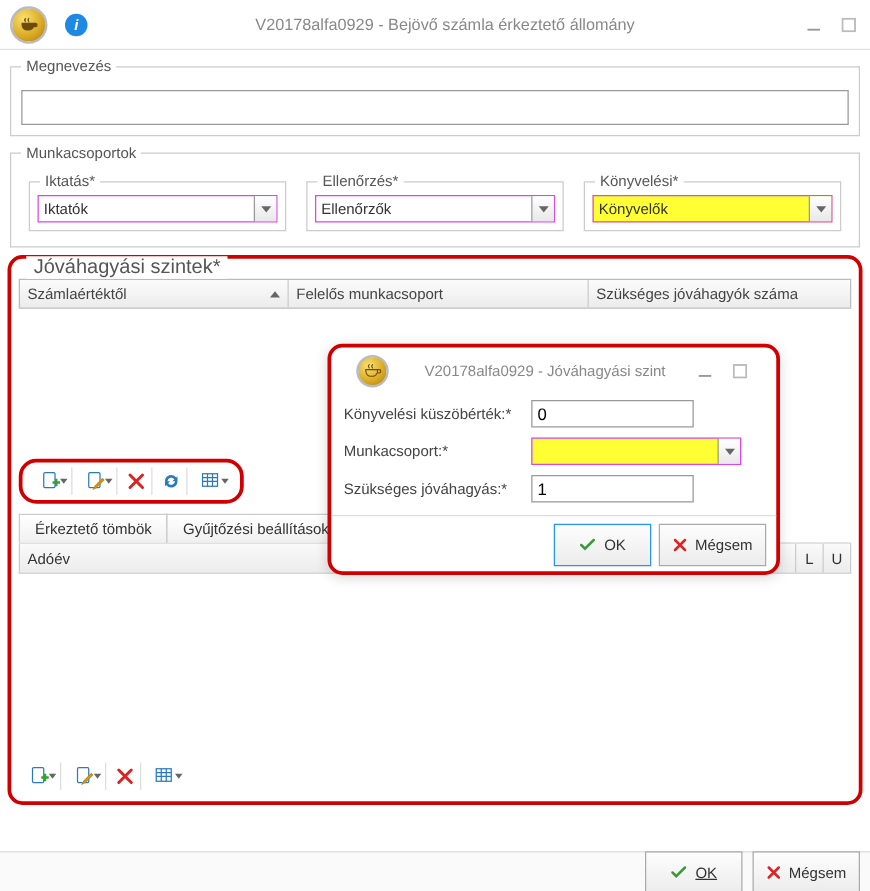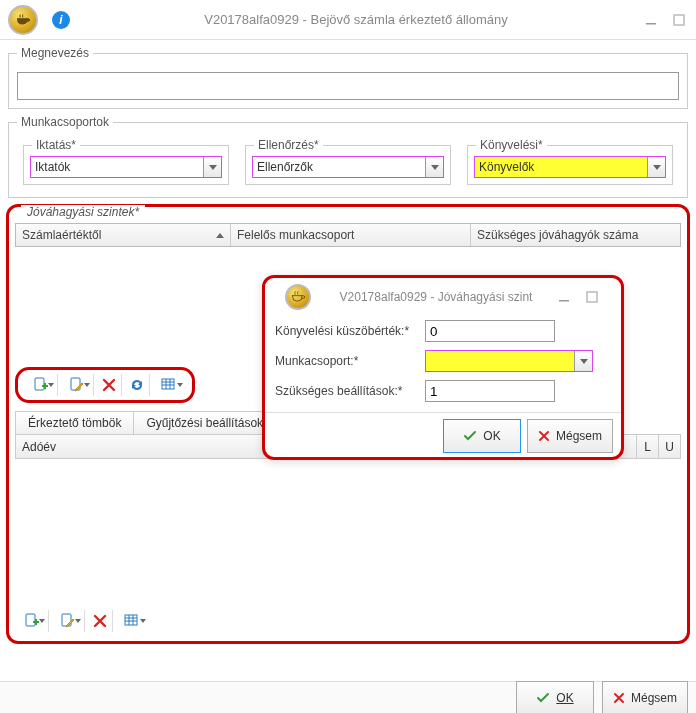--- a/index.html
+++ b/index.html
@@ -90,21 +90,21 @@
     border: 3px solid #d00000;
     border-radius: 12px;
     margin: 4px 6px;
     padding: 6px;
     position: relative;
     height: 440px;
   }
   .approval-legend {
     position: absolute; top: -2px; left: 12px;
     background: #fff; padding: 0 6px;
-    font-size: 12px; color: #555; font-style: italic;
+    font-size: 16px; color: #555;
   }
   .table-header {
     display: flex;
     border: 1px solid #bbb;
     background: linear-gradient(#fbfbfb,#ececec);
     height: 24px;
     margin-top: 10px;
   }
   .th {
     padding: 4px 6px;
@@ -415,21 +415,21 @@
     <div class="form-row">
       <label>Munkacsoport:*</label>
       <div class="combo yellow">
         <span></span>
         <span class="combo-arrow">
             <span class="chevron-down"></span>
           </span>
       </div>
     </div>
     <div class="form-row">
-      <label>Szükséges beállítások:*</label>
+      <label>Szükséges jóváhagyás:*</label>
       <input class="txt" value="1" style="">
     </div>
   </div>
   <div class="dlg-buttons">
     <div class="btn blue-border">
       <svg width="14" height="14" viewBox="0 0 14 14">
           <path d="M2 7l3 3 7-7" stroke="#3a9a3a" stroke-width="2" fill="none" stroke-linecap="round"></path>
         </svg>
       <span>OK</span>
     </div>

